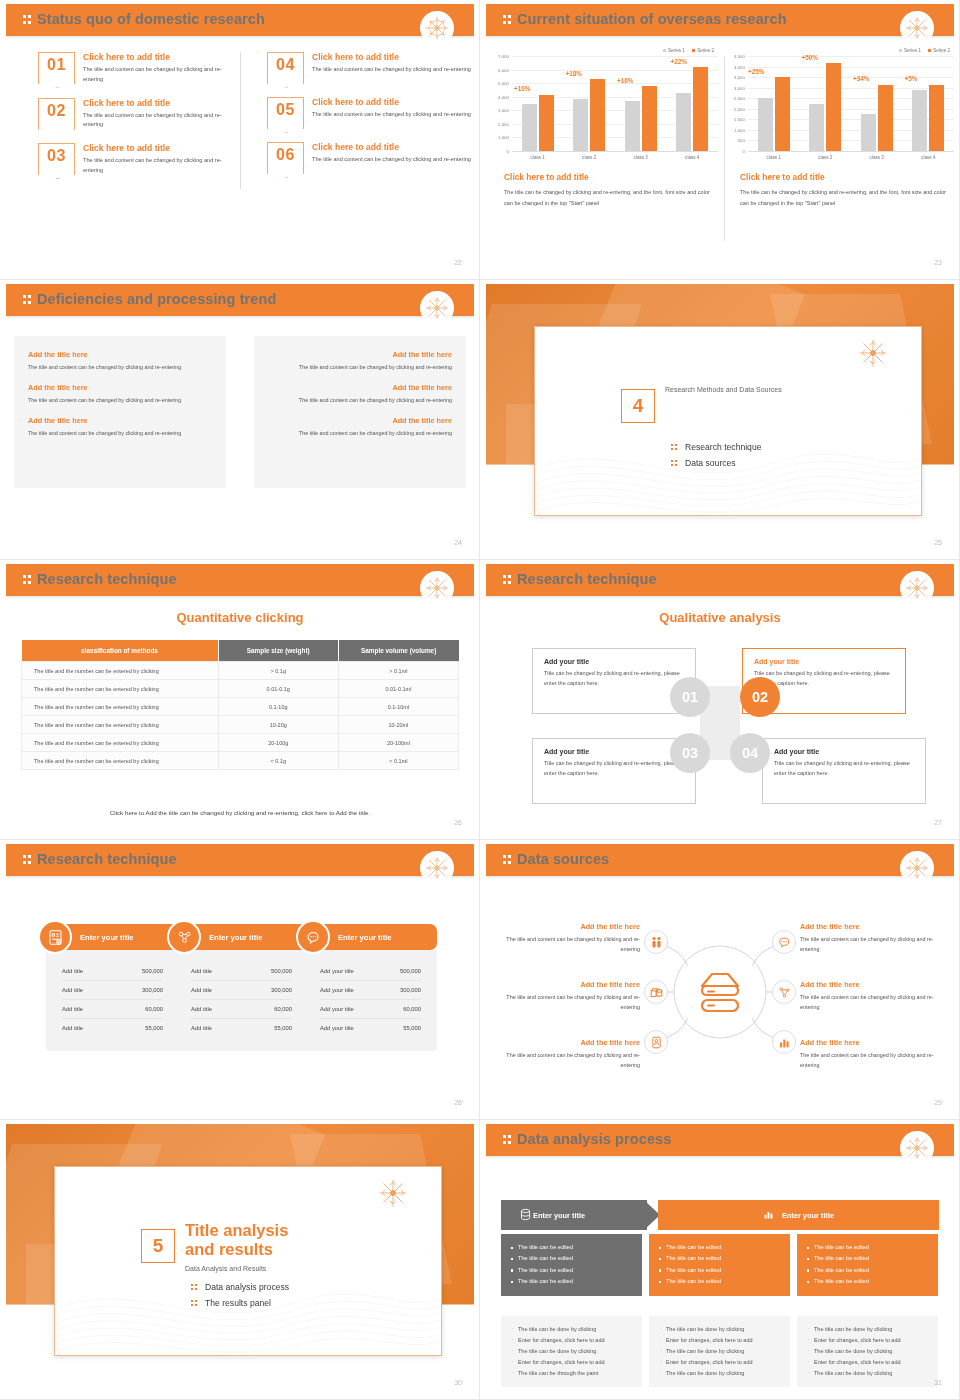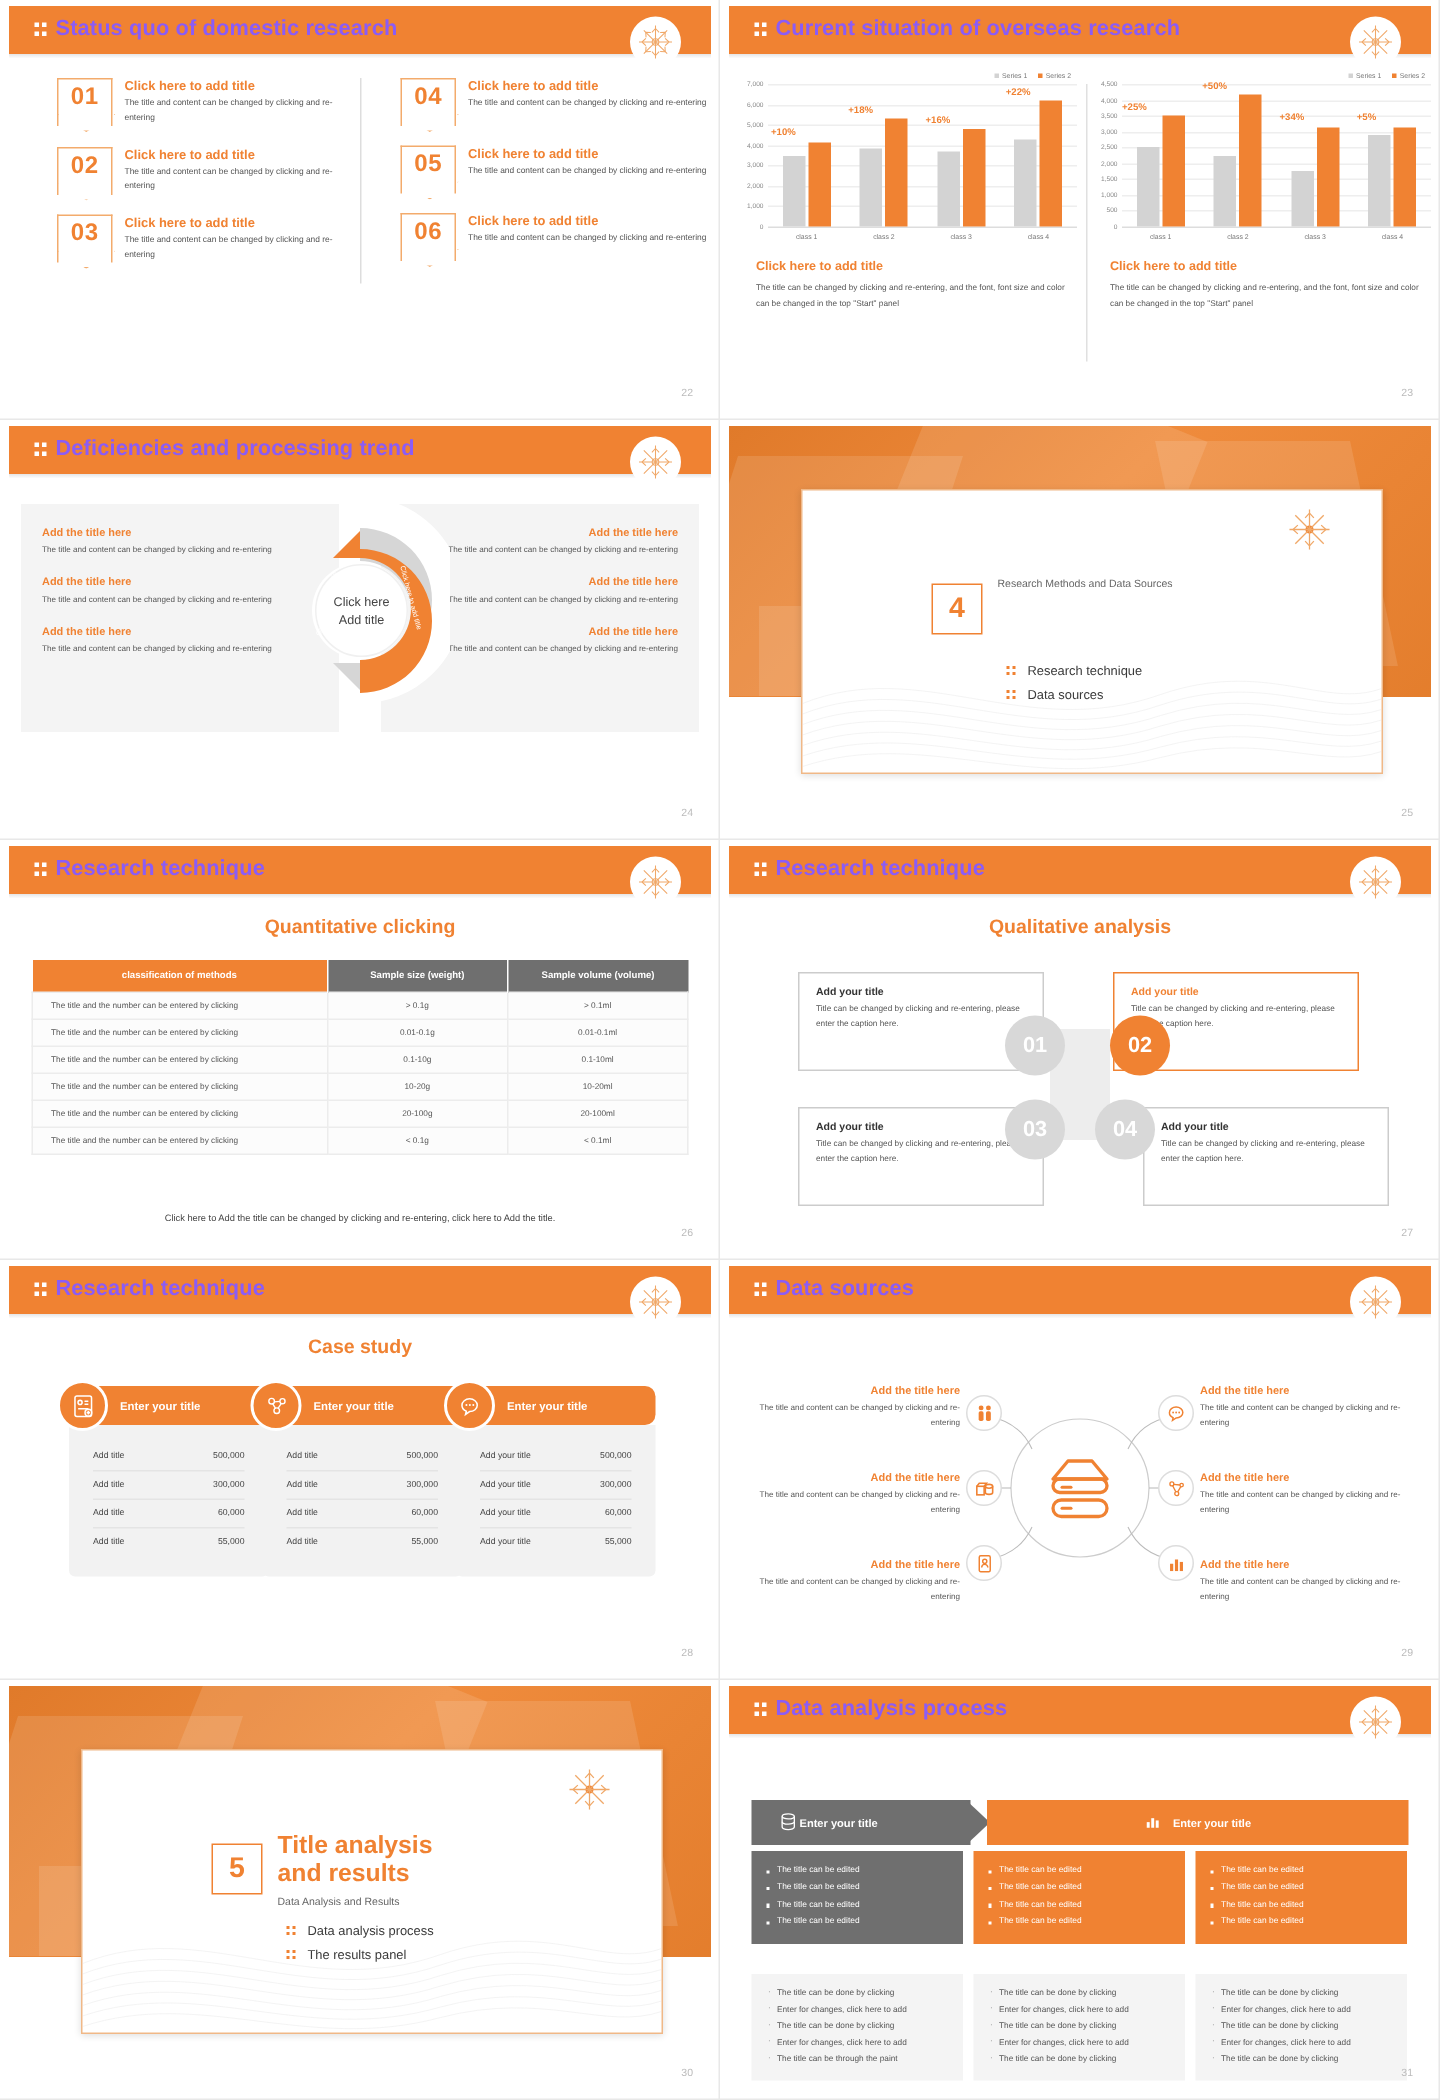--- a/index.html
+++ b/index.html
@@ -15,21 +15,21 @@
 
   
   .hdr { position: absolute; left: 0; top: 0; width: 100%; height: 32px; background: #f08232; }
   .hdr-shadow { position: absolute; left: 0; top: 32px; width: 100%; height: 3px; background: linear-gradient(180deg, rgba(0,0,0,.10), rgba(0,0,0,0)); }
   .hdr-dots { position: absolute; left: 17px; top: 10px; width: 9px; height: 12px; }
   .hdr-dots i { position: absolute; width: 3px; height: 3px; background: #fff; }
   .hdr-dots i:nth-child(1){left:0;top:1px}
   .hdr-dots i:nth-child(2){left:0;top:7px}
   .hdr-dots i:nth-child(3){left:5px;top:1px}
   .hdr-dots i:nth-child(4){left:5px;top:7px}
-  .hdr-title { position: absolute; left: 31px; top: 7px; color: #8b5cf6; font-size: 14.5px; font-weight: bold; letter-spacing: .1px; white-space: nowrap; }
+  .hdr-title { position: absolute; left: 31px; top: 7px; color: #737373; font-size: 14.5px; font-weight: bold; letter-spacing: .1px; white-space: nowrap; }
 
   
   .orn { position: absolute; right: 20px; top: 7px; width: 34px; height: 34px; border-radius: 50%; background: #fff; }
   .orn svg { position: absolute; left: 3px; top: 3px; }
   .orn-big { right: 28px; top: 6px; width: 40px; height: 40px; }
 
   
   .pgnum { position: absolute; right: 12px; bottom: 8px; font-size: 7px; color: #bbb; }
 
   
@@ -444,34 +444,20 @@
             <p>The title and content can be changed by clicking and re-entering</p>
           </div>
       <div class="blk">
             <h4>Add the title here</h4>
             <p>The title and content can be changed by clicking and re-entering</p>
           </div>
       <div class="blk">
             <h4>Add the title here</h4>
             <p>The title and content can be changed by clicking and re-entering</p>
           </div>
-    </div>
-    <div class="cycle">
-      <svg width="120" height="156" viewBox="0 0 120 156">
-        <path d="M60 10 a56 56 0 0 1 0 112" fill="none" stroke="#fff" stroke-width="26"></path>
-        <path d="M60 18 a48 48 0 0 1 0 96 L60 126 L42 108 L60 108 a34 34 0 0 0 0 -68 Z" fill="#d6d6d6"></path>
-        <path d="M60 18 a48 48 0 0 0 0 96 L60 126 L78 108 L60 108 a34 34 0 0 1 0 -68 Z" fill="#f08232" transform="rotate(180 60 73)"></path>
-        <circle cx="60" cy="73" r="32" fill="#fff"></circle>
-      </svg>
-      <div class="cyc-center">
-        <span>Click here</span>
-        <span>Add title</span>
-      </div>
-      <div class="cyc-lbl" style="left:16px;top:66px;transform:rotate(-75deg);">Click here to add title</div>
-      <div class="cyc-lbl" style="left:72px;top:62px;transform:rotate(75deg);">Click here to add title</div>
     </div>
     <div class="pgnum">24</div>
   </div>
     </div>
 
   <div class="slide">
       <div class="slide-inner">
     <div class="sec-bg">
       <div class="sec-ghost" style="left:-20px;top:20px;width:150px;height:160px;transform:skewX(-18deg)"></div>
       <div class="sec-ghost" style="left:110px;top:-30px;width:180px;height:190px;transform:rotate(22deg)"></div>
@@ -666,21 +652,20 @@
             <g stroke="#f0a868" stroke-width=".7" fill="none">
               <circle cx="14" cy="14" r="2.2"></circle>
               <line x1="14" y1="3" x2="14" y2="25"></line>
               <line x1="3" y1="14" x2="25" y2="14"></line>
               <line x1="6.2" y1="6.2" x2="21.8" y2="21.8"></line>
               <line x1="21.8" y1="6.2" x2="6.2" y2="21.8"></line>
               <path d="M14 5 l-2.4 2.6 M14 5 l2.4 2.6 M14 23 l-2.4 -2.6 M14 23 l2.4 -2.6 M5 14 l2.6 -2.4 M5 14 l2.6 2.4 M23 14 l-2.6 -2.4 M23 14 l-2.6 2.4"></path>
             </g>
           </svg>
     </div>
-    <div class="subttl">Case study</div>
 
     <div class="case" style="left:40px">
       <div class="chead">
         <div class="cicon">
           <svg width="17" height="17" viewBox="0 0 20 20" fill="none" stroke="#fff" stroke-width="1.2">
                 <rect x="3.5" y="2" width="13" height="16" rx="1.5"></rect>
                 <circle cx="7.5" cy="7" r="1.6"></circle>
                 <line x1="11" y1="6" x2="14" y2="6"></line>
                 <line x1="11" y1="8.5" x2="14" y2="8.5"></line>
                 <line x1="6" y1="12" x2="14" y2="12"></line>

